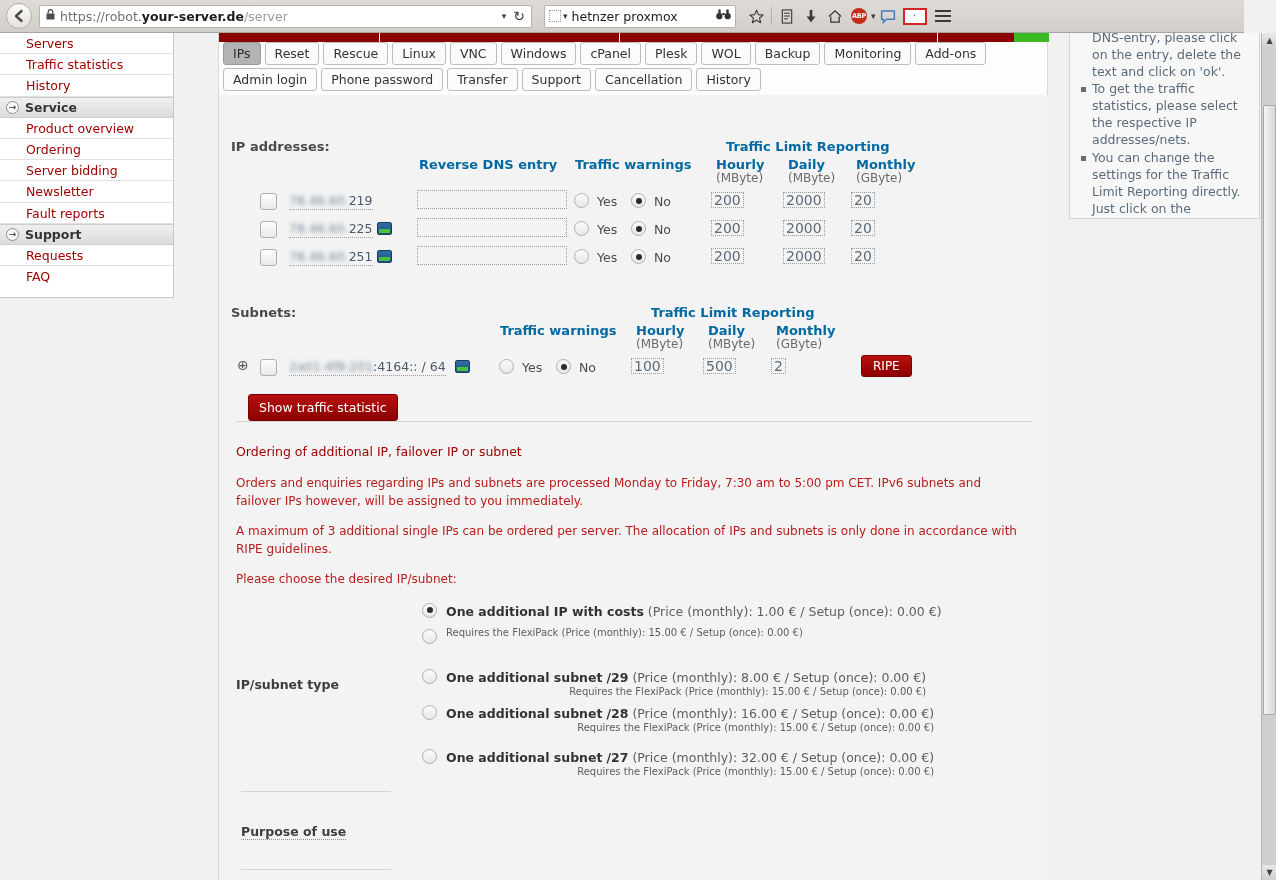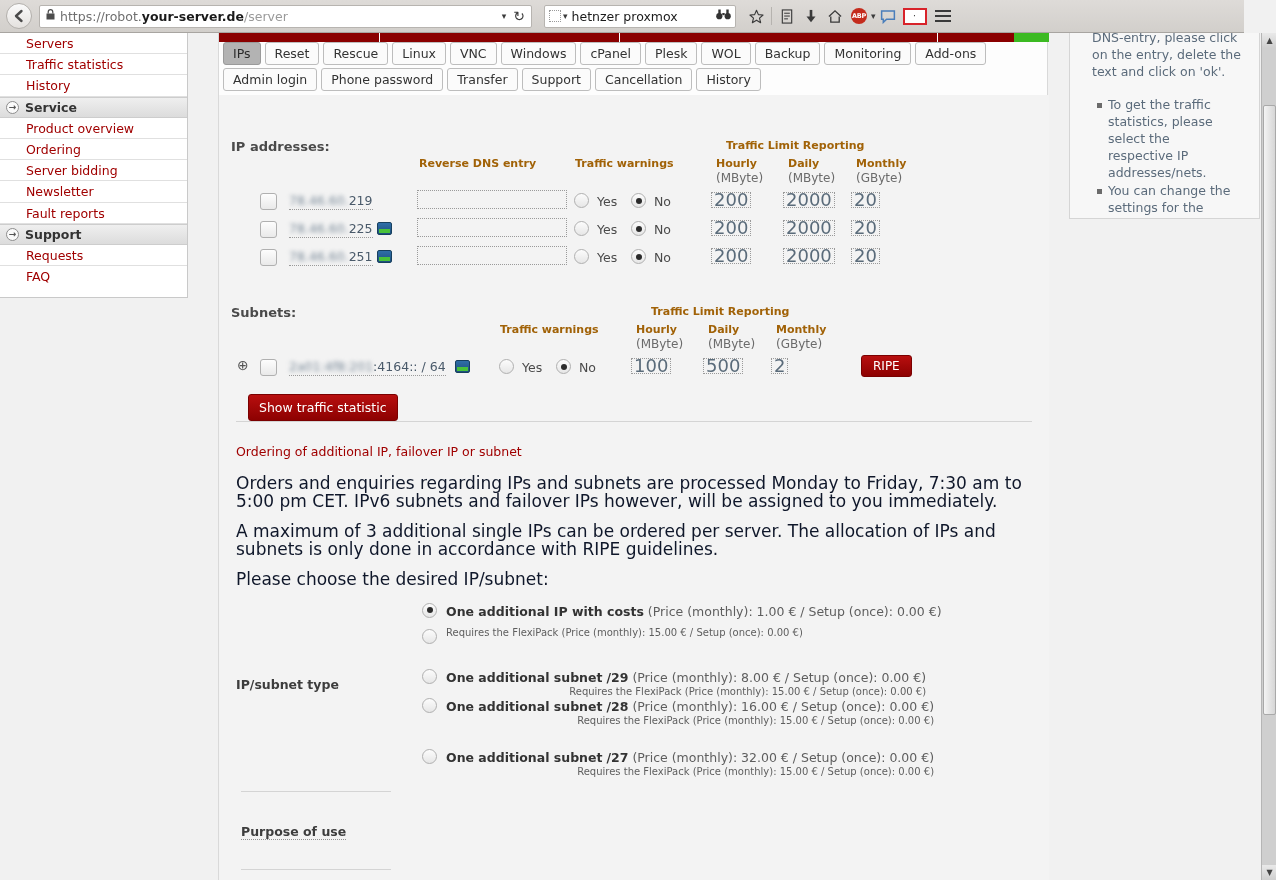--- a/index.html
+++ b/index.html
@@ -72,21 +72,21 @@
   .hamburger i { display: block; width: 16px; height: 2px; background: #3a3a3a; }
 
   
   #page {
     position: absolute; left: 0; top: 33px; width: 1276px; height: 847px;
     background: #f1f1f1;
   }
 
   
   #leftnav {
-    position: absolute; left: 0; top: 0; width: 188px; height: 265px;
+    position: absolute; left: 0; top: 0; width: 174px; height: 265px;
     background: #ffffff;
     border-right: 1px solid #c9c9c9; border-bottom: 1px solid #c9c9c9;
     font-size: 12.5px;
   }
   .nav-link {
     height: 21.2px; line-height: 21.2px; padding-left: 26px;
     color: #a00000; border-bottom: 1px solid #e0e0e0;
     white-space: nowrap; overflow: hidden;
   }
   .nav-link:last-child { border-bottom: none; }
@@ -132,21 +132,21 @@
     background: #f3f3f3;
     padding: 0 12px;
   }
 
   h2.sect {
     margin: 0; font-size: 13px; color: #4a4a4a; font-weight: bold;
   }
 
   .dotted-input {
     border: 1px dotted #9a9a9a; background: transparent;
-    font-size: 18px; color: #5a6b7a; padding: 0 2px;
+    font-size: 14px; color: #5a6b7a; padding: 0 2px;
     height: 16px; line-height: 14px; display: inline-block;
   }
   .rdns-box {
     width: 150px; height: 19px; border: 1px dotted #9a9a9a;
     background: transparent; display: inline-block;
   }
   .chk {
     width: 17px; height: 17px; border: 1px solid #b0b0b0; border-radius: 3px;
     background: linear-gradient(#fdfdfd, #e9e9e9); display: inline-block;
     vertical-align: middle;
@@ -167,38 +167,38 @@
   .ipblur .blur { filter: blur(2.3px); color: #7a8a99; }
   .monitor-ico {
     display: inline-block; width: 15px; height: 13px; vertical-align: middle;
     background: linear-gradient(#2f6fa8, #1d4f7d);
     border: 1px solid #17405f; border-radius: 2px; position: relative;
   }
   .monitor-ico::after {
     content: ""; position: absolute; left: 1px; bottom: 1px; right: 1px; height: 4px;
     background: #49c23a;
   }
-  .colhead { font-size: 11px; font-weight: bold; color: #a16207; }
+  .colhead { font-size: 13px; font-weight: bold; color: #0369a1; }
   .colsub { font-size: 12px; color: #6b6b6b; }
 
   .btn-red {
     background: linear-gradient(#b80f0f, #8d0101);
     color: #fff; border: 1px solid #7a0000; border-radius: 3px;
     font-size: 12.5px; padding: 5px 10px; display: inline-block;
   }
   .btn-ripe {
     background: linear-gradient(#b80f0f, #8d0101);
     color: #fff; border: 1px solid #7a0000; border-radius: 3px;
     font-size: 12px; padding: 3px 11px; display: inline-block;
   }
 
   .hr { height: 1px; background: #d4d4d4; }
 
   .ordertitle { color: #a00000; font-size: 12.5px; }
-  .para { color: #0f172a; font-size: 17px; line-height: 17.5px; }
+  .para { color: #b91c1c; font-size: 12px; line-height: 17.5px; }
 
   .optrow { display: flex; align-items: flex-start; gap: 9px; }
   .opt-main { font-size: 12.5px; color: #3d3d3d; }
   .opt-main b { font-weight: bold; color: #333; }
   .opt-main .price { color: #5e5e5e; }
   .opt-sub { font-size: 10px; color: #5e5e5e; text-align: right; }
   .dotted-u { border-bottom: 1px dotted #8f8f8f; }
 
   #purpose-ta {
     width: 305px; height: 65px; border: 1px solid #9a9a9a; background: #fff;
@@ -219,21 +219,21 @@
   #helpcol {
     position: absolute; left: 1060px; top: 0; width: 200px; height: 847px;
   }
   #helpbox {
     position: absolute; left: 9px; top: 0; width: 191px;
     background: #f7f7f7; border: 1px solid #d5d5d5; border-top: none;
     padding: 0 8px 8px 8px;
     font-size: 12.5px; color: #5b6b7b; line-height: 17px;
     overflow: hidden; height: 186px;
   }
-  #helpbox ul { margin: 16px; padding-left: 14px; list-style: none; }
+  #helpbox ul { margin: 0; padding-left: 14px; list-style: none; }
   #helpbox li { margin-bottom: 1px; position: relative; }
   #helpbox li::before {
     content: ""; position: absolute; left: -11px; top: 7px;
     width: 5px; height: 5px; background: #6b6b6b;
   }
   #helpbox .cutline { margin: 0; padding: 0 0 0 0; }
 
   
   #pagescroll {
     position: absolute; right: 0; top: 0; width: 15px; height: 847px;
@@ -507,21 +507,21 @@
           </div>
 
           <div class="optrow" style="position:absolute;left:186px;top:66px;">
             <span class="radio" style="margin-top:2px;"></span>
             <span>
               <span class="opt-main"><b>One additional subnet</b> <b>/29</b> <span class="price">(Price (monthly): 8.00 € / Setup (once): 0.00 €)</span></span>
               <div class="opt-sub">Requires the FlexiPack (Price (monthly): 15.00 € / Setup (once): 0.00 €)</div>
             </span>
           </div>
 
-          <div class="optrow" style="position:absolute;left:186px;top:95px;">
+          <div class="optrow" style="position:absolute;left:186px;top:102px;">
             <span class="radio" style="margin-top:2px;"></span>
             <span>
               <span class="opt-main"><b>One additional subnet</b> <b>/28</b> <span class="price">(Price (monthly): 16.00 € / Setup (once): 0.00 €)</span></span>
               <div class="opt-sub">Requires the FlexiPack (Price (monthly): 15.00 € / Setup (once): 0.00 €)</div>
             </span>
           </div>
 
           <div class="optrow" style="position:absolute;left:186px;top:146px;">
             <span class="radio" style="margin-top:2px;"></span>
             <span>

